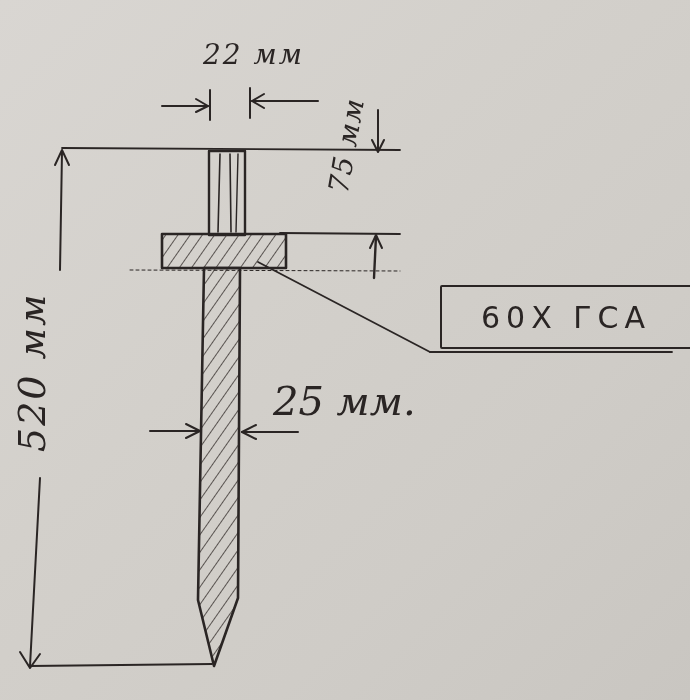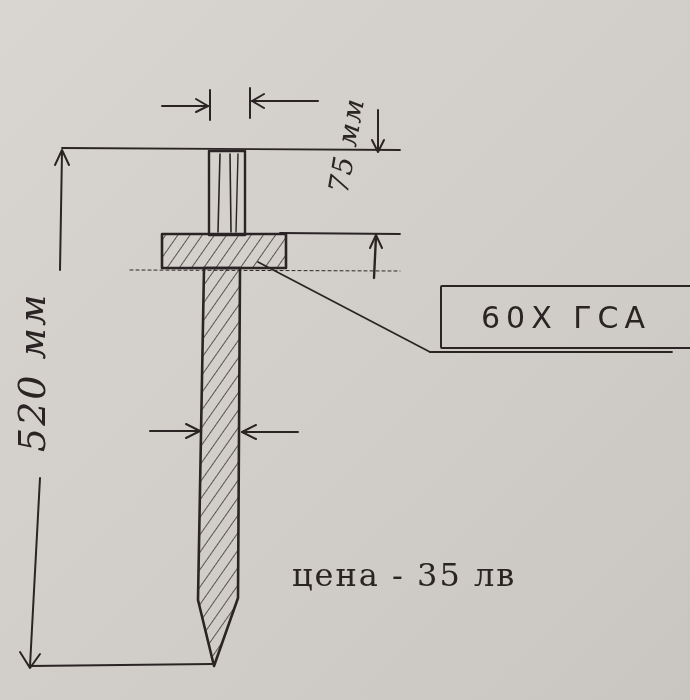--- a/index.html
+++ b/index.html
@@ -97,21 +97,22 @@
 
       <g>
         <line x1="150" y1="431" x2="200" y2="431" stroke-width="2"></line>
         <polyline points="186,424 200,431 186,438" stroke-width="2"></polyline>
         <line x1="242" y1="432" x2="298" y2="432" stroke-width="2"></line>
         <polyline points="256,425 242,432 256,439" stroke-width="2"></polyline>
       </g>
     </g>
   </svg>
 
+  <div class="hand dim-22">22 мм</div>
   <div class="hand dim-75">75 мм</div>
   <div class="hand dim-520">520 мм</div>
+  <div class="hand dim-25"><span>25 мм.</span></div>
 
   <div class="label-box">
     <span class="label-text">60X ГСА</span>
   </div>
 
-  <div class="hand note2">цена - 35 лв</div>
 </div>
 
 </body></html>

